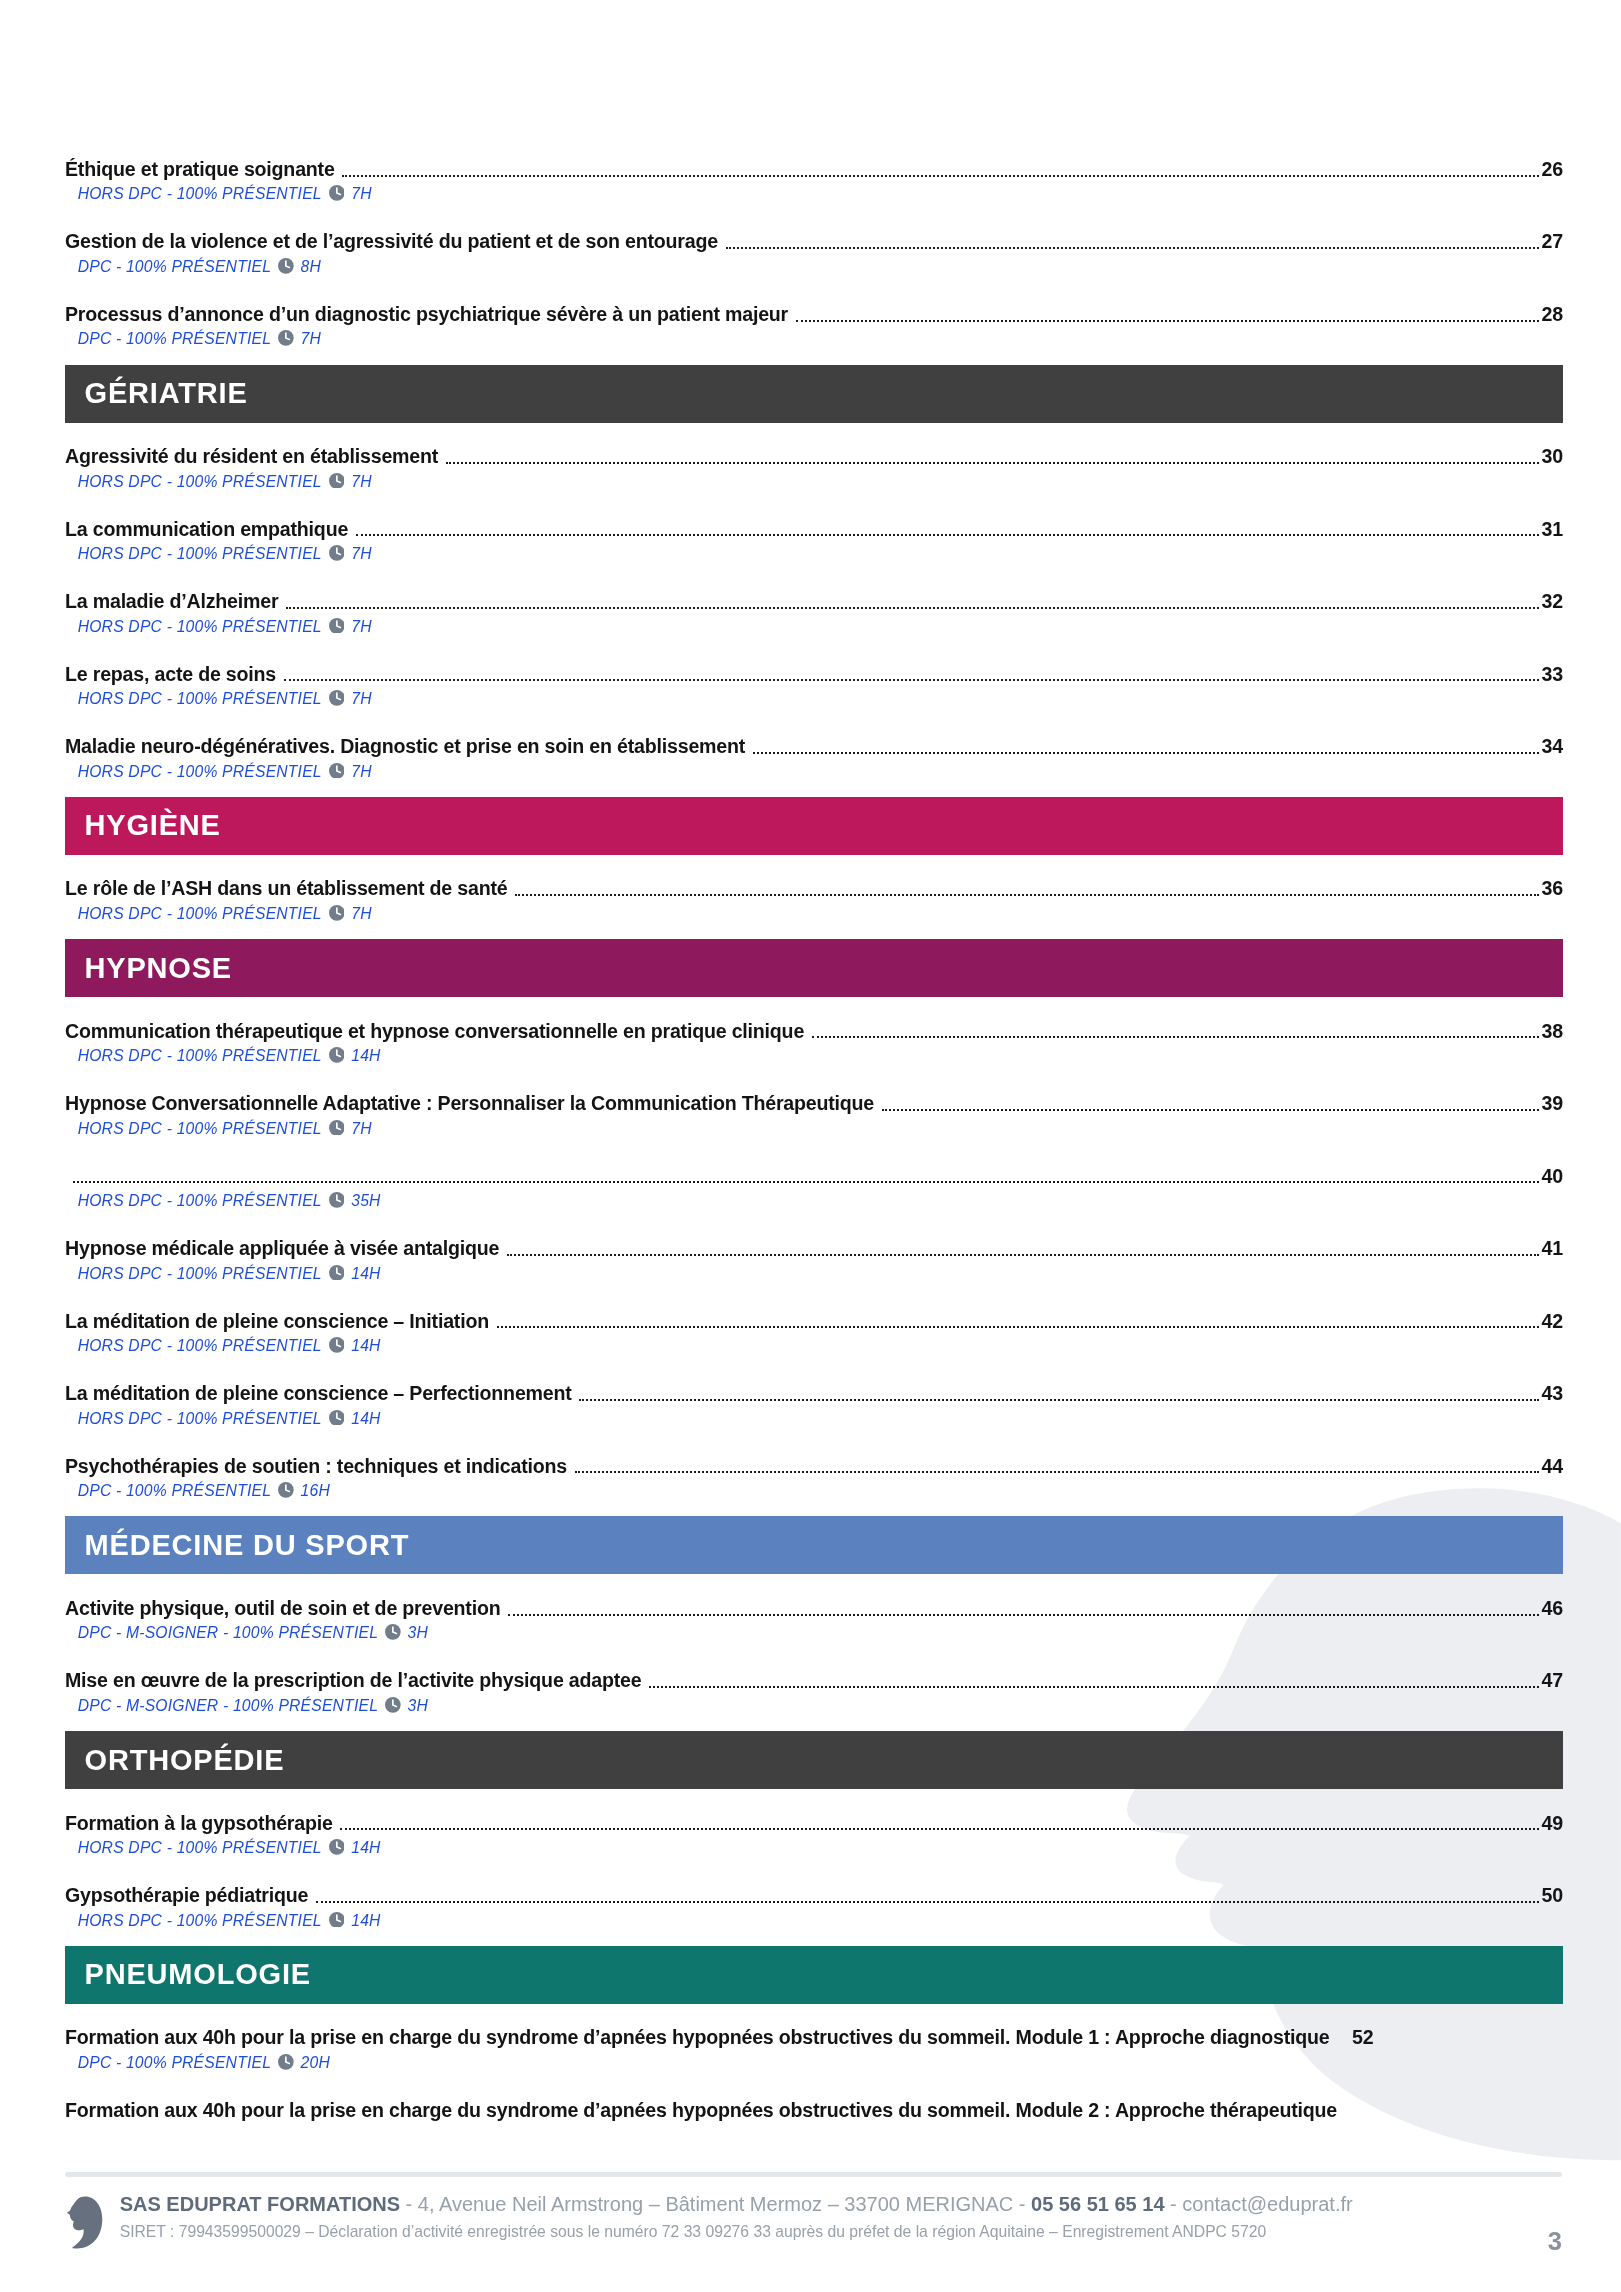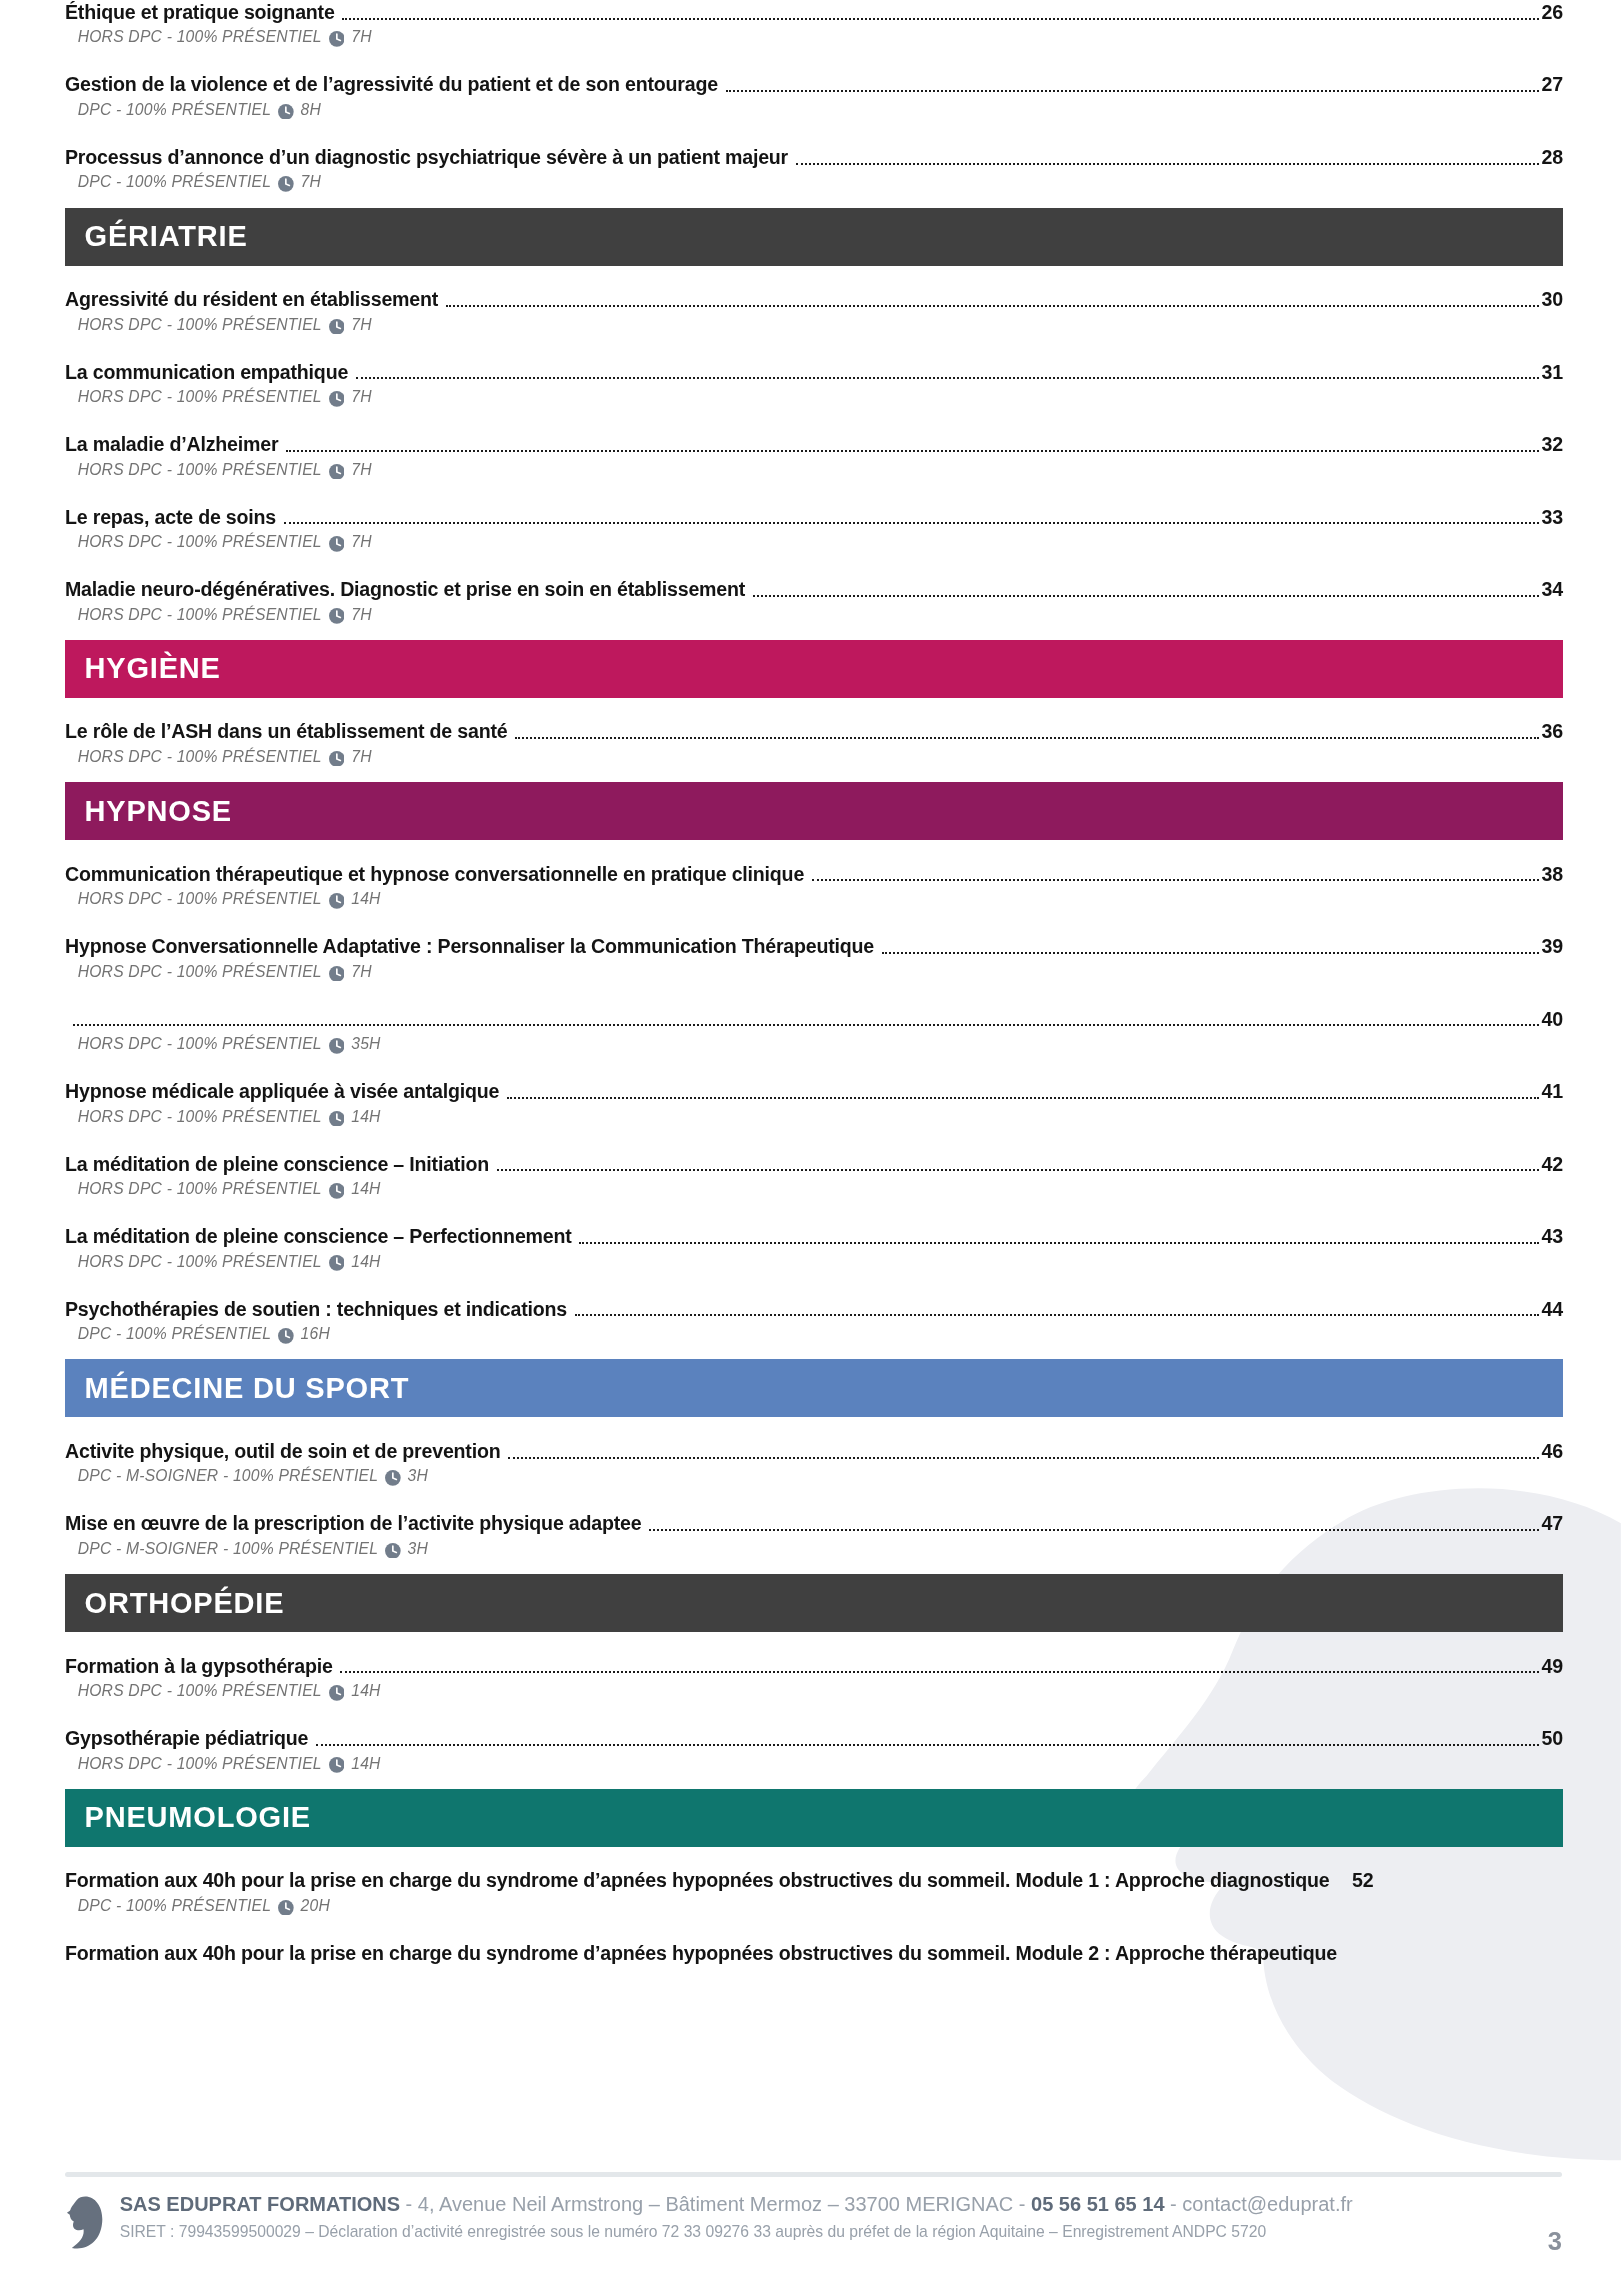--- a/index.html
+++ b/index.html
@@ -2,28 +2,28 @@
 <html lang="fr"><head>
 <meta charset="utf-8">
 <style>
   html,body{margin:0;padding:0;}
   body{
     width:1621px;height:2293px;background:#ffffff;position:relative;overflow:hidden;
     font-family:"Liberation Sans","DejaVu Sans",sans-serif;
     -webkit-font-smoothing:antialiased;
   }
   .watermark{position:absolute;right:0;top:1482px;width:506px;height:688px;z-index:0;}
-  .content{position:absolute;left:65px;top:0;width:1498px;z-index:1;}
+  .content{position:absolute;left:65px;top:0;width:1498px;padding-top:157px;z-index:1;}
   .entry{margin-bottom:25.5px;}
   .row{display:flex;align-items:flex-end;}
   .t,.pg{font-weight:700;font-size:19.6px;line-height:25.5px;color:#141414;letter-spacing:-0.2px;white-space:nowrap;}
   .leader{flex:1 1 auto;border-bottom:2.9px dotted #1a1a1a;margin:0 2.9px 5.9px 7.8px;min-width:9.8px;}
   .no-dots .leader{border-bottom:none;flex:0 0 11.8px;min-width:11.8px;}
-  .meta{margin:2.9px 0 0 12.7px;display:flex;align-items:flex-end;gap:6.9px;
-        color:#737373;font-style:italic;font-size:15.7px;line-height:18.6px;letter-spacing:0.2px;}
+  .meta{margin:2.9px 0 0 12.7px;display:flex;align-items:flex-start;gap:6.9px;
+        color:#1d4ed8;font-style:italic;font-size:15.7px;line-height:18.6px;letter-spacing:0.2px;}
   .clock{width:15.7px;height:15.7px;flex:0 0 15.7px;}
   .band{height:58px;margin:-9.8px 0 21.6px 0;display:flex;align-items:center;padding-left:19.6px;}
   .band-label{color:#ffffff;font-weight:700;font-size:29px;letter-spacing:0.8px;}
   .footer{position:absolute;left:65px;right:59px;top:2172px;z-index:1;}
   .footer-rule{height:4.9px;background:#E3E7EA;border-radius:2.9px;}
   .footer-row{display:flex;align-items:flex-start;gap:15.7px;margin-top:17.6px;}
   .footer-text{flex:1 1 auto;}
   .f-line1{font-size:20px;line-height:21.6px;color:#98A0AA;}
   .f-line2{font-size:15.7px;line-height:20.6px;color:#98A0AA;margin-top:5.9px;}
   .f-bold{font-weight:700;color:#5F6B7A;}

